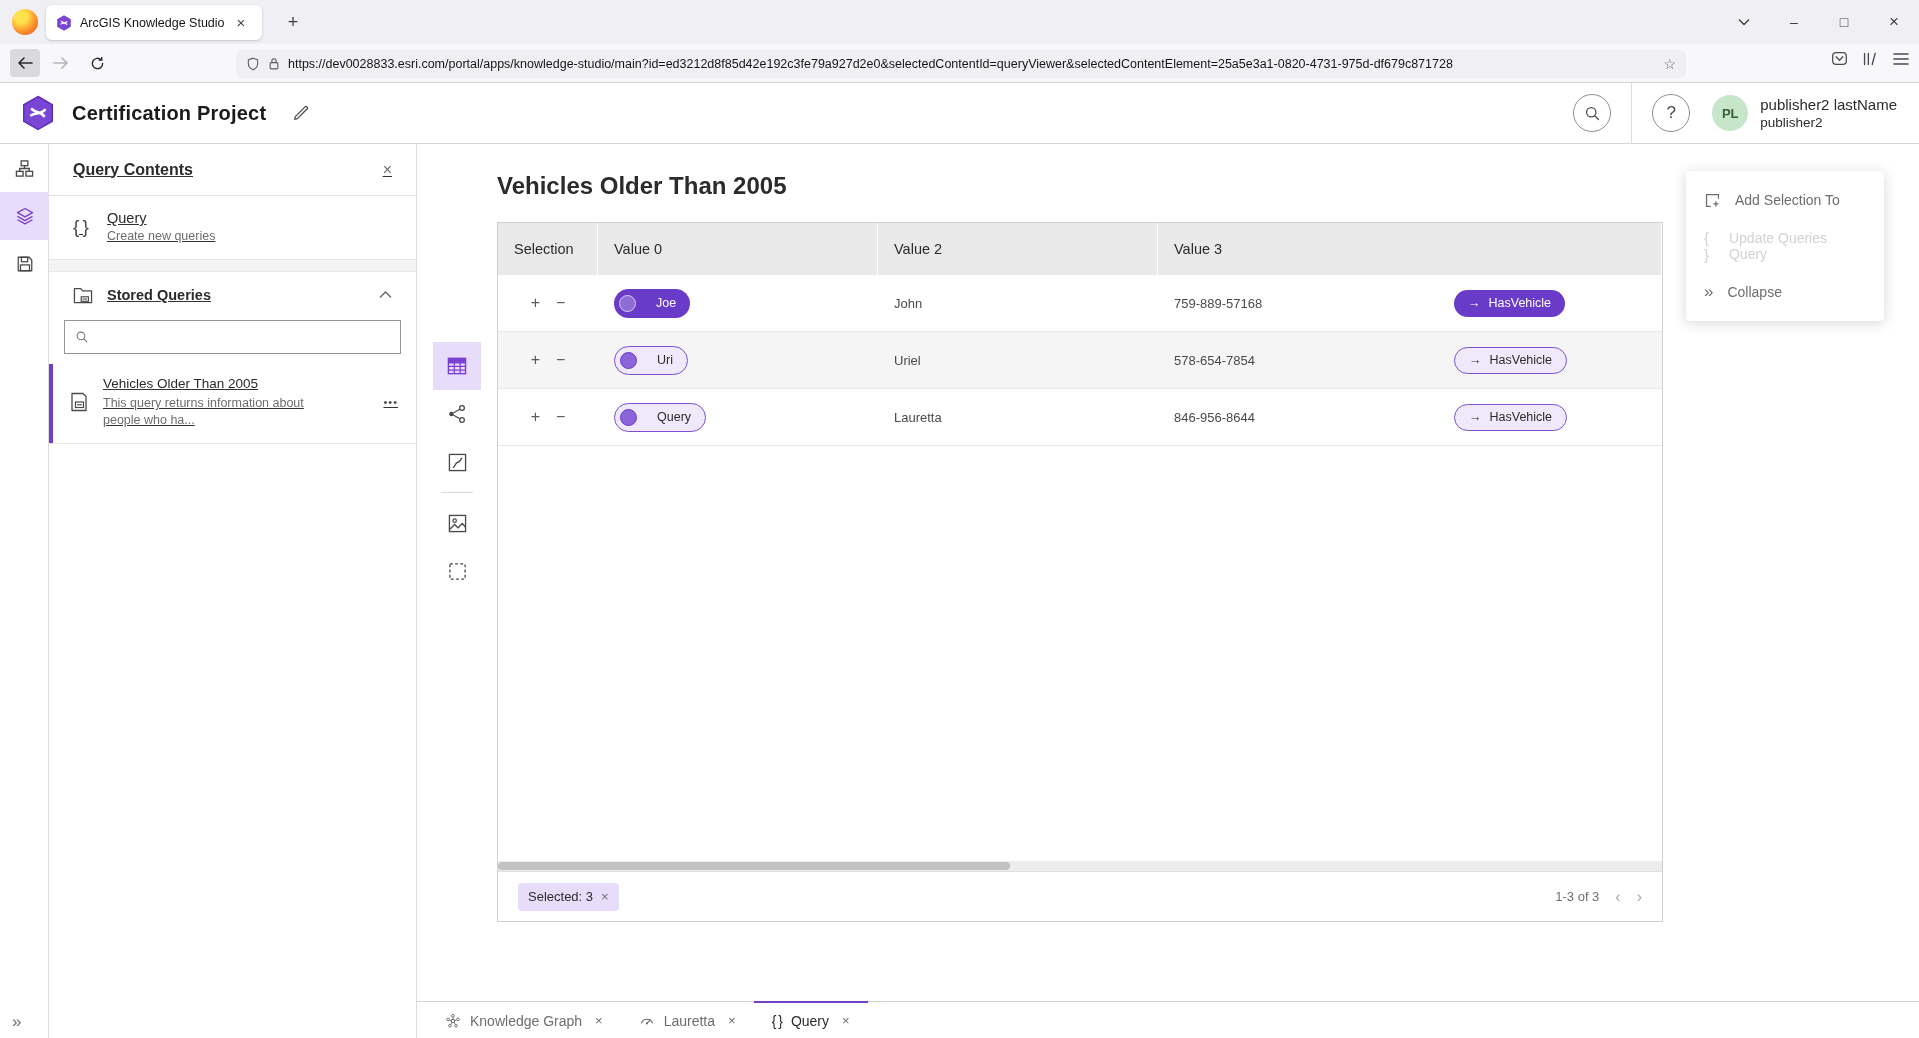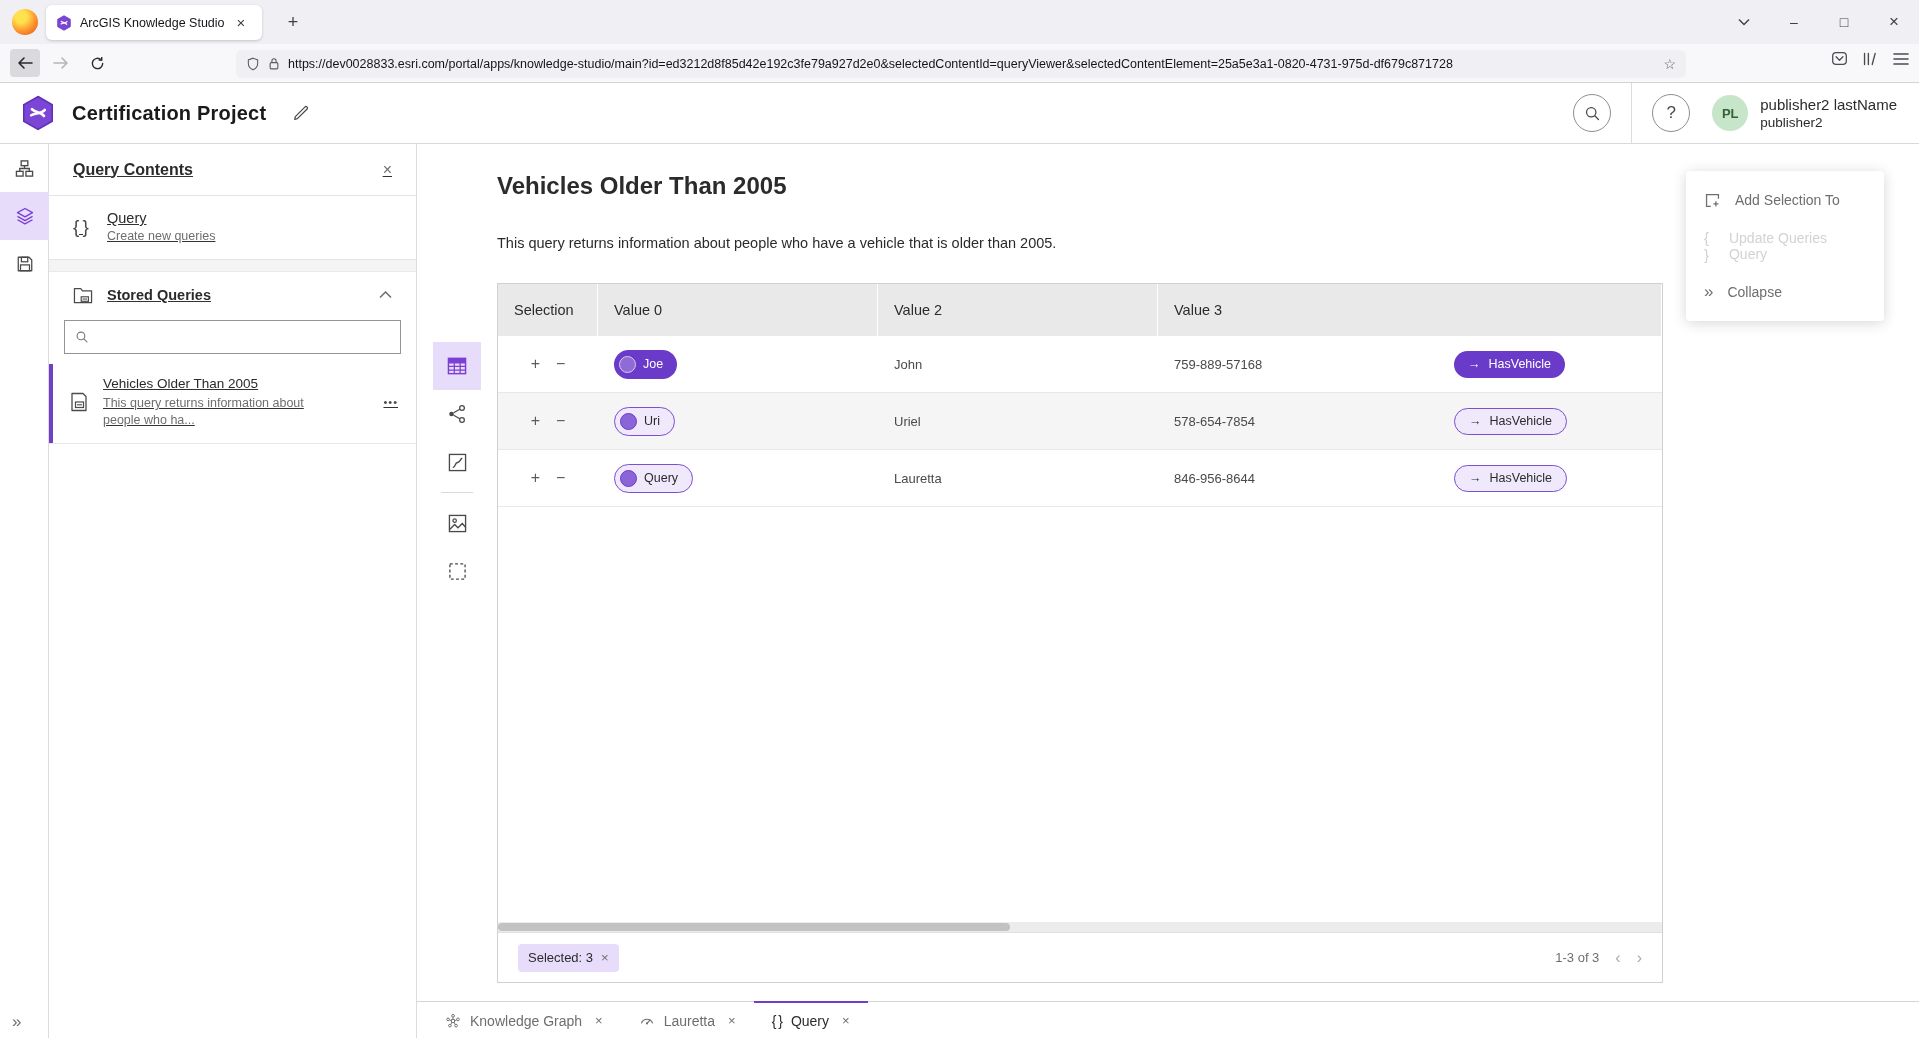--- a/index.html
+++ b/index.html
@@ -93,21 +93,21 @@
   .card { margin:22px 0 0 80px; width:1166px; height:700px; border:1px solid #d0d0d0; display:flex; flex-direction:column; background:#fff; }
   .thead { display:flex; height:52px; background:#e9e9e9; flex:none; }
   .th { display:flex; align-items:center; padding-left:16px; font-size:14.5px; color:#2b2b2b; border-right:1px solid #fff; }
   .trow { display:flex; height:57px; border-bottom:1px solid #e8e8e8; flex:none; align-items:center; }
   .trow.alt { background:#f5f5f5; }
   .c-sel { width:100px; flex:none; } .c-v0 { width:280px; flex:none; } .c-v1 { width:280px; flex:none; }
   .c-v2 { width:280px; flex:none; } .c-v3 { flex:1; }
   .cell { padding-left:16px; font-size:13px; color:#4a4a4a; }
   .sel-cell { display:flex; gap:16px; justify-content:center; padding-left:0; color:#5b5b5b; font-size:16px; }
   .sel-cell span { cursor:default; }
-  .entity-pill { display:inline-flex; align-items:center; gap:7px; height:29px; border-radius:999px; padding:0 14px 0 5px; font-size:12.5px; }
+  .entity-pill { display:inline-flex; align-items:center; gap:20px; height:29px; border-radius:999px; padding:0 14px 0 5px; font-size:12.5px; }
   .entity-pill .dot { width:17px; height:17px; border-radius:50%; }
   .pill-solid { background:#6a3ac8; color:#fff; }
   .pill-solid .dot { background:rgba(255,255,255,.25); border:1.5px solid #d9ccf5; }
   .pill-outline { background:#efe9fb; border:1.5px solid #7b4fd0; color:#2b2b2b; }
   .pill-outline .dot { background:#8b65d8; border:1.5px solid #6a3ac8; }
   .rel-pill { display:inline-flex; align-items:center; gap:8px; height:27px; border-radius:999px; padding:0 14px; font-size:12.5px; }
   .rel-solid { background:#6a3ac8; color:#fff; }
   .rel-outline { background:#efe9fb; border:1.5px solid #7b4fd0; color:#2b2b2b; }
   .card-spacer { flex:1; }
   .hscroll { height:10px; background:#ececec; flex:none; position:relative; }
@@ -305,27 +305,20 @@
         <div class="si-desc">This query returns information about people who ha...</div>
       </span>
       <span class="si-more">•••</span>
     </div>
   </div>
 
   <div class="main">
     <div class="main-content">
 
       <h1 class="page-title">Vehicles Older Than 2005</h1>
-      <div class="desc-row">
-        <span class="page-desc">This query returns information about people who have a vehicle that is older than 2005.</span>
-        <span class="toggle-pill">
-          <span class="switch"></span>
-          <span>Show Query Box</span>
-        </span>
-      </div>
 
       <div class="mini-toolbar">
         <div class="mt-btn active">
           <svg width="20" height="18" viewBox="0 0 22 20">
               <rect x="1.5" y="1.5" width="19" height="17" fill="none" stroke="currentColor" stroke-width="1.6"></rect>
               <path d="M1.5 6.5h19M1.5 10.5h19M1.5 14.5h19M8 6.5v12M14.5 6.5v12" stroke="currentColor" stroke-width="1.4"></path>
               <rect x="1.5" y="1.5" width="19" height="5" fill="currentColor"></rect>
             </svg>
         </div>
         <div class="mt-btn">

